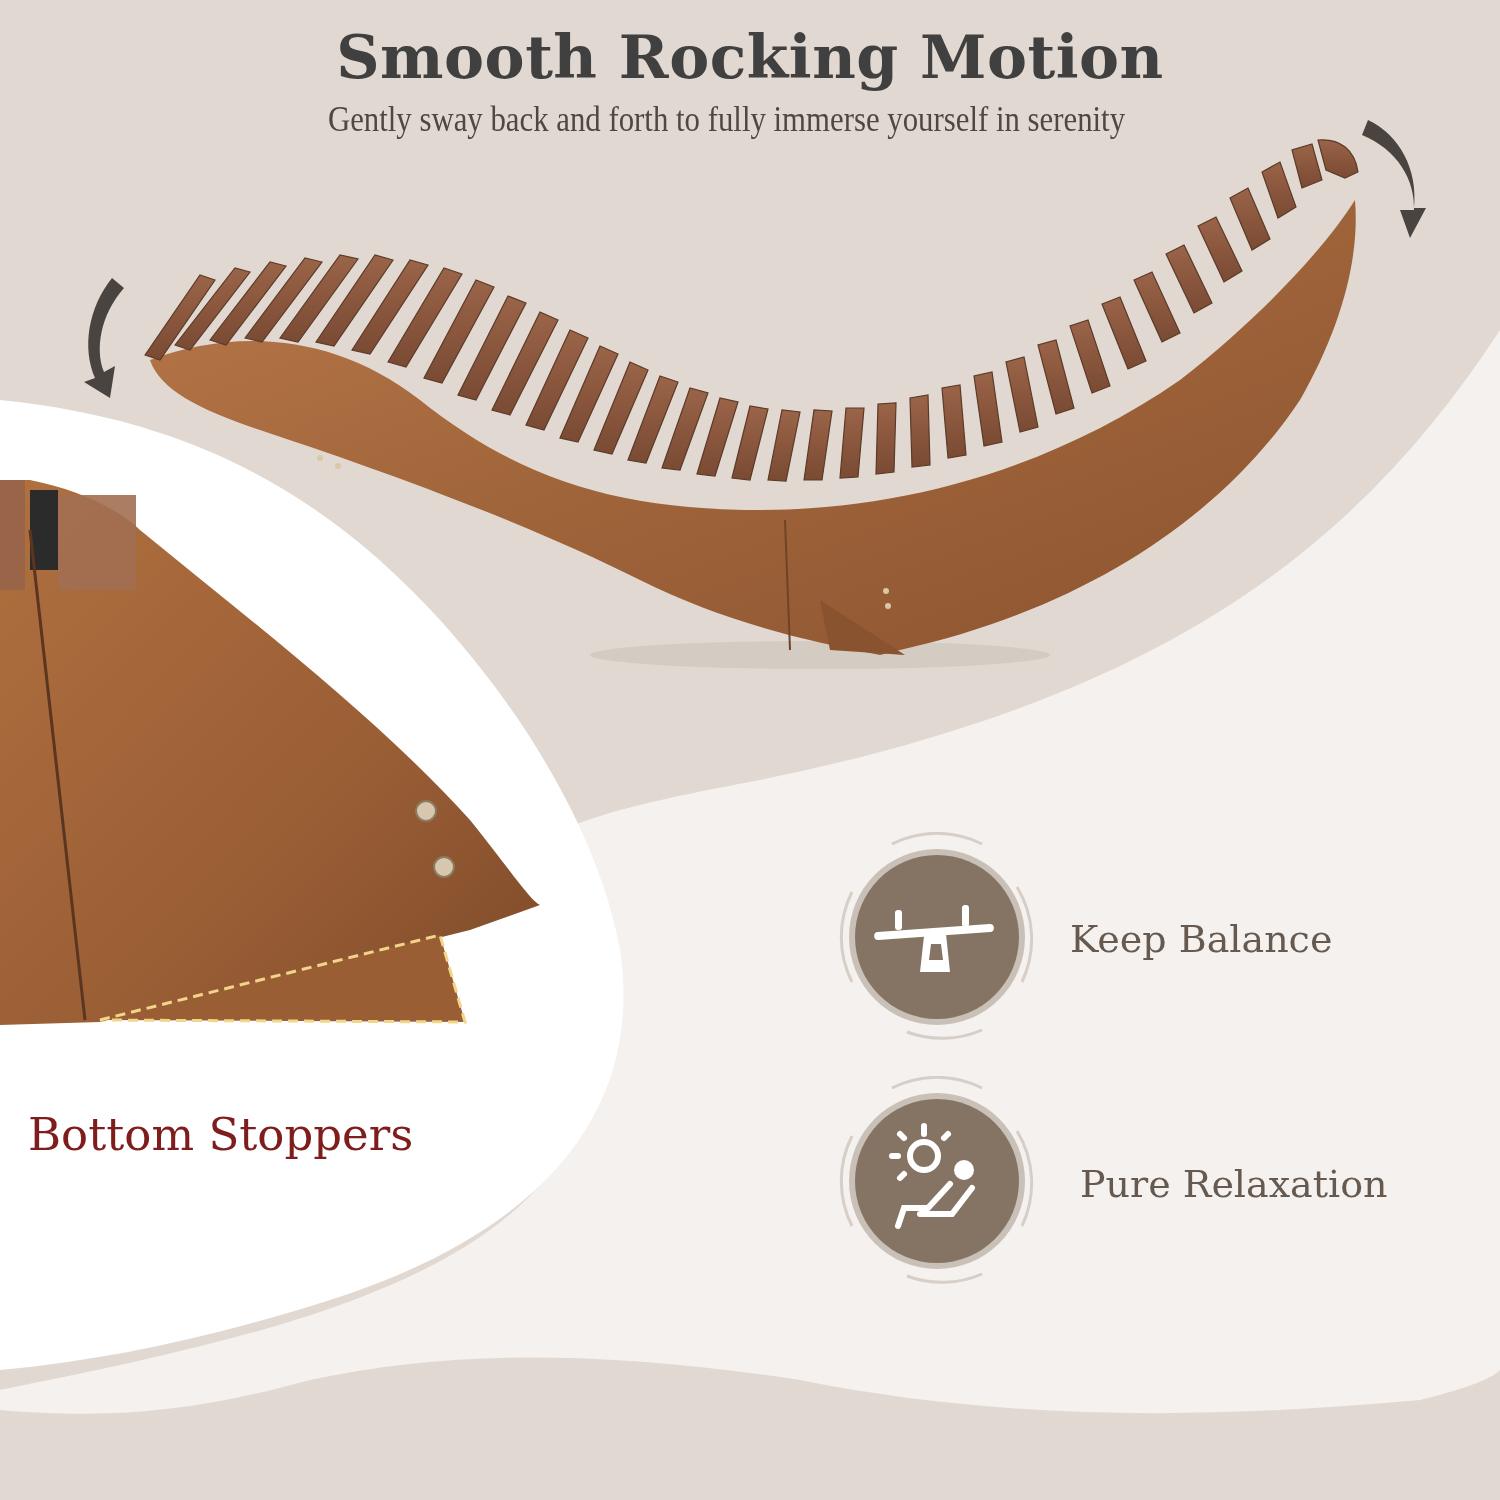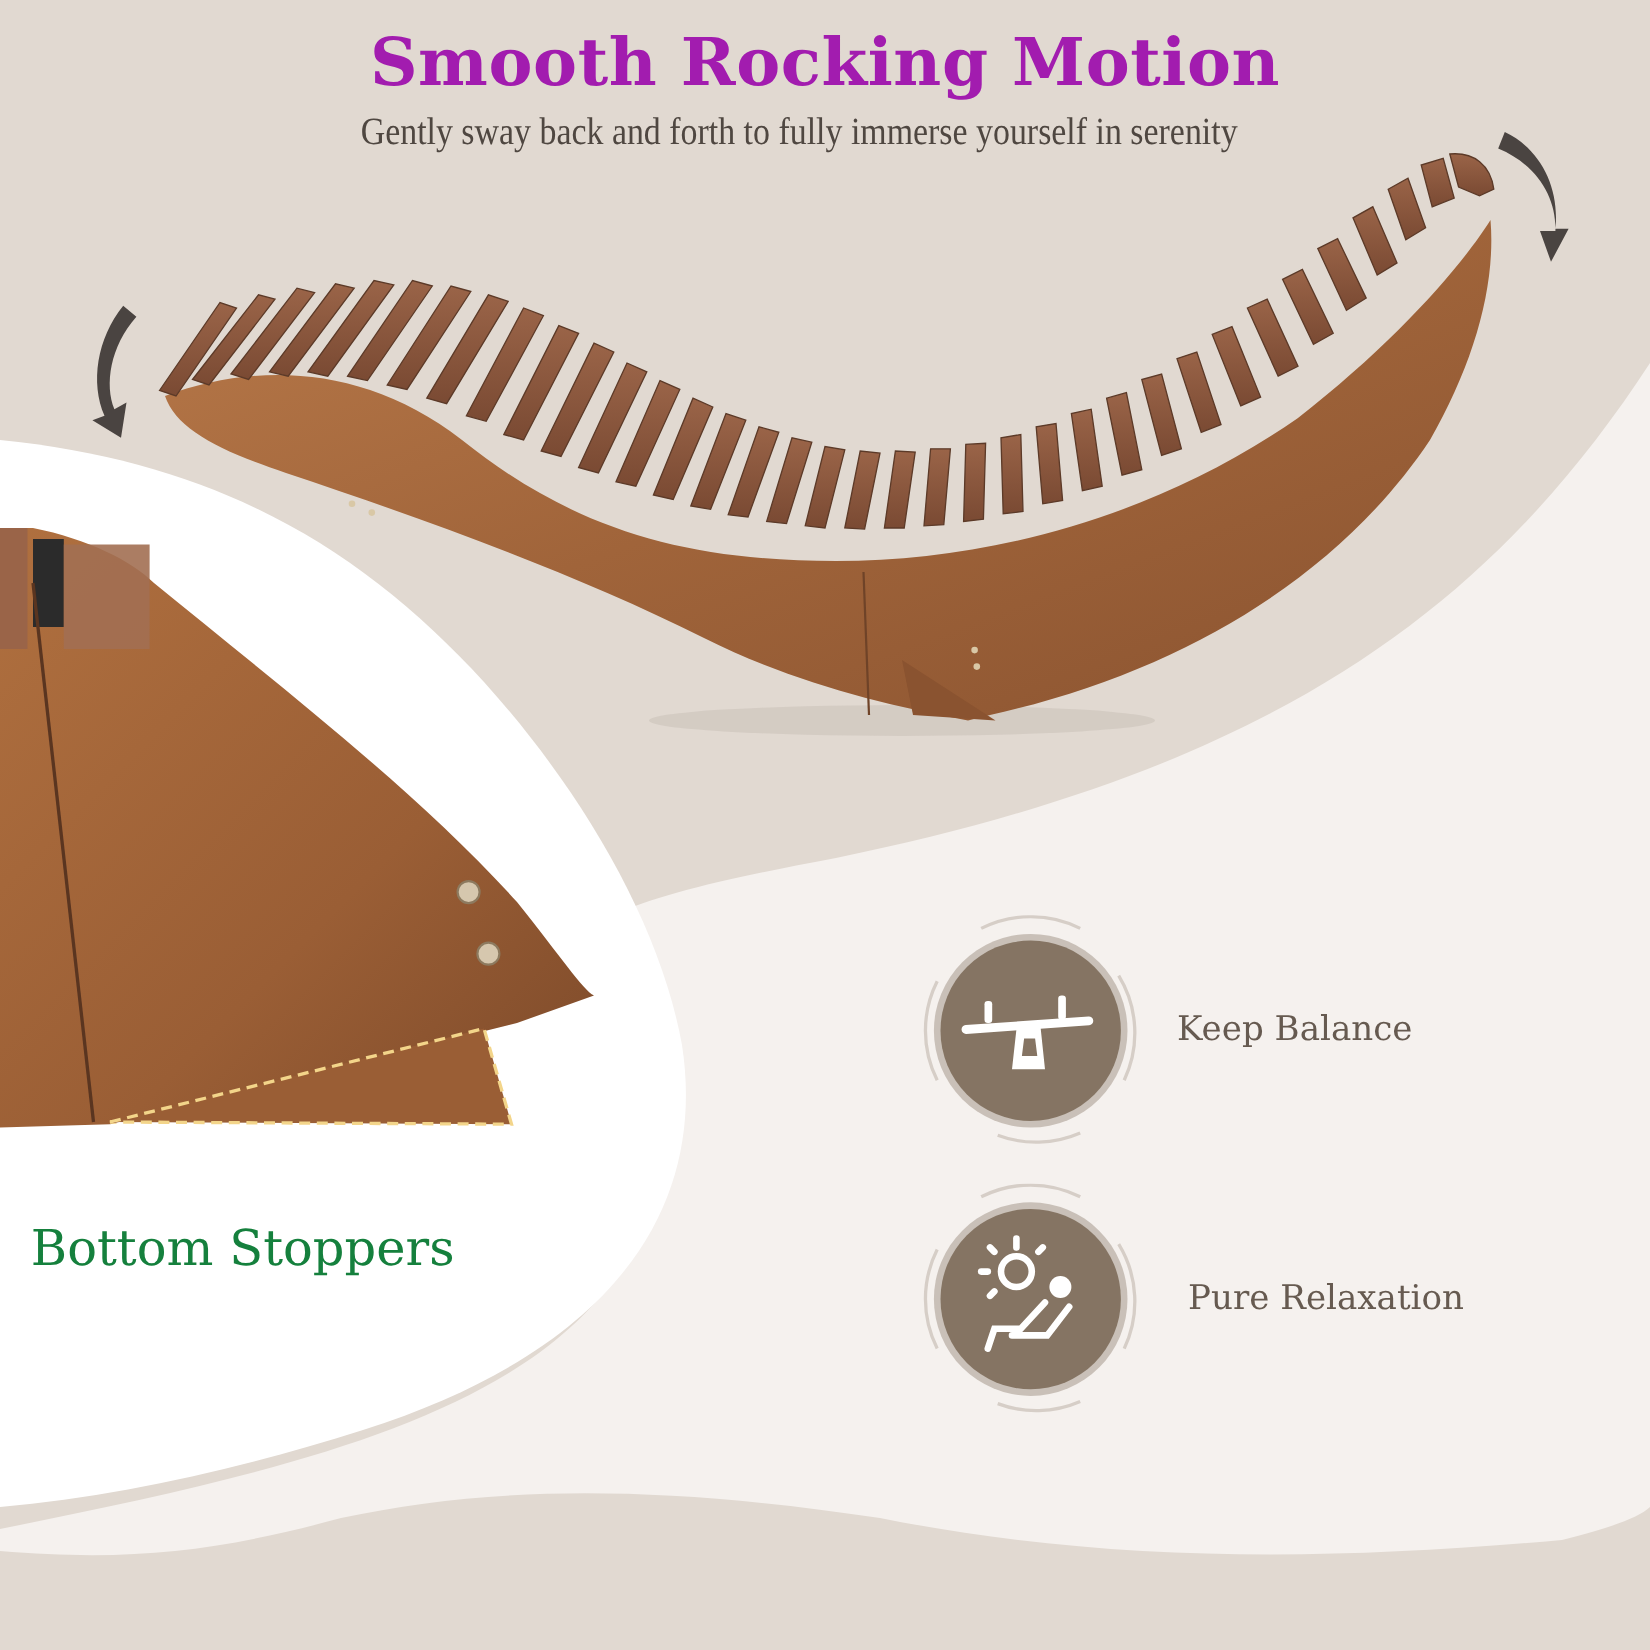--- a/index.html
+++ b/index.html
@@ -1,33 +1,33 @@
 <!DOCTYPE html>
 <html><head>
 <meta charset="utf-8">
 <style>
   html, body { margin:0; padding:0; }
   body { width:1500px; height:1500px; position:relative; overflow:hidden; background:#e1d9d1; }
   .layer { position:absolute; left:0; top:0; width:1500px; height:1500px; }
   .title {
     position:absolute; left:0; width:1500px; top:22px; text-align:center;
     font-family:"DejaVu Serif", serif; font-weight:bold; font-size:60px;
-    color:#a21caf; letter-spacing:0.5px; margin:0;
+    color:#404040; letter-spacing:0.5px; margin:0;
   }
   .subtitle {
     position:absolute; left:0; width:1453px; top:100px; text-align:center;
     font-family:"Liberation Serif", serif; font-size:35px; color:#4f4741;
     transform:scaleX(0.88); transform-origin:center; margin:0;
   }
   .feature-label {
-    position:absolute; font-family:"DejaVu Serif", serif; font-size:31px; color:#665a50;
+    position:absolute; font-family:"DejaVu Serif", serif; font-size:38px; color:#665a50;
   }
   .bottom-label {
     position:absolute; left:28px; top:1108px;
-    font-family:"DejaVu Serif", serif; font-size:45px; color:#15803d;
+    font-family:"DejaVu Serif", serif; font-size:45px; color:#7f1d1d;
   }
   .icon-badge { position:absolute; width:210px; height:210px; }
 </style>
 </head>
 <body>
 
 <svg class="layer" viewBox="0 0 1500 1500" xmlns="http://www.w3.org/2000/svg">
   <rect width="1500" height="1500" fill="#e1d9d1"></rect>
 
   <path d="M1500 330 C1350 560 1150 700 760 780 C600 810 520 830 470 900 C560 980 610 1060 560 1160 C470 1290 250 1340 0 1390 L0 1410 C120 1420 200 1410 310 1380 C450 1350 600 1350 800 1380 C1000 1420 1200 1420 1420 1400 C1460 1390 1490 1380 1500 1370 Z" fill="#f5f1ee"></path>

